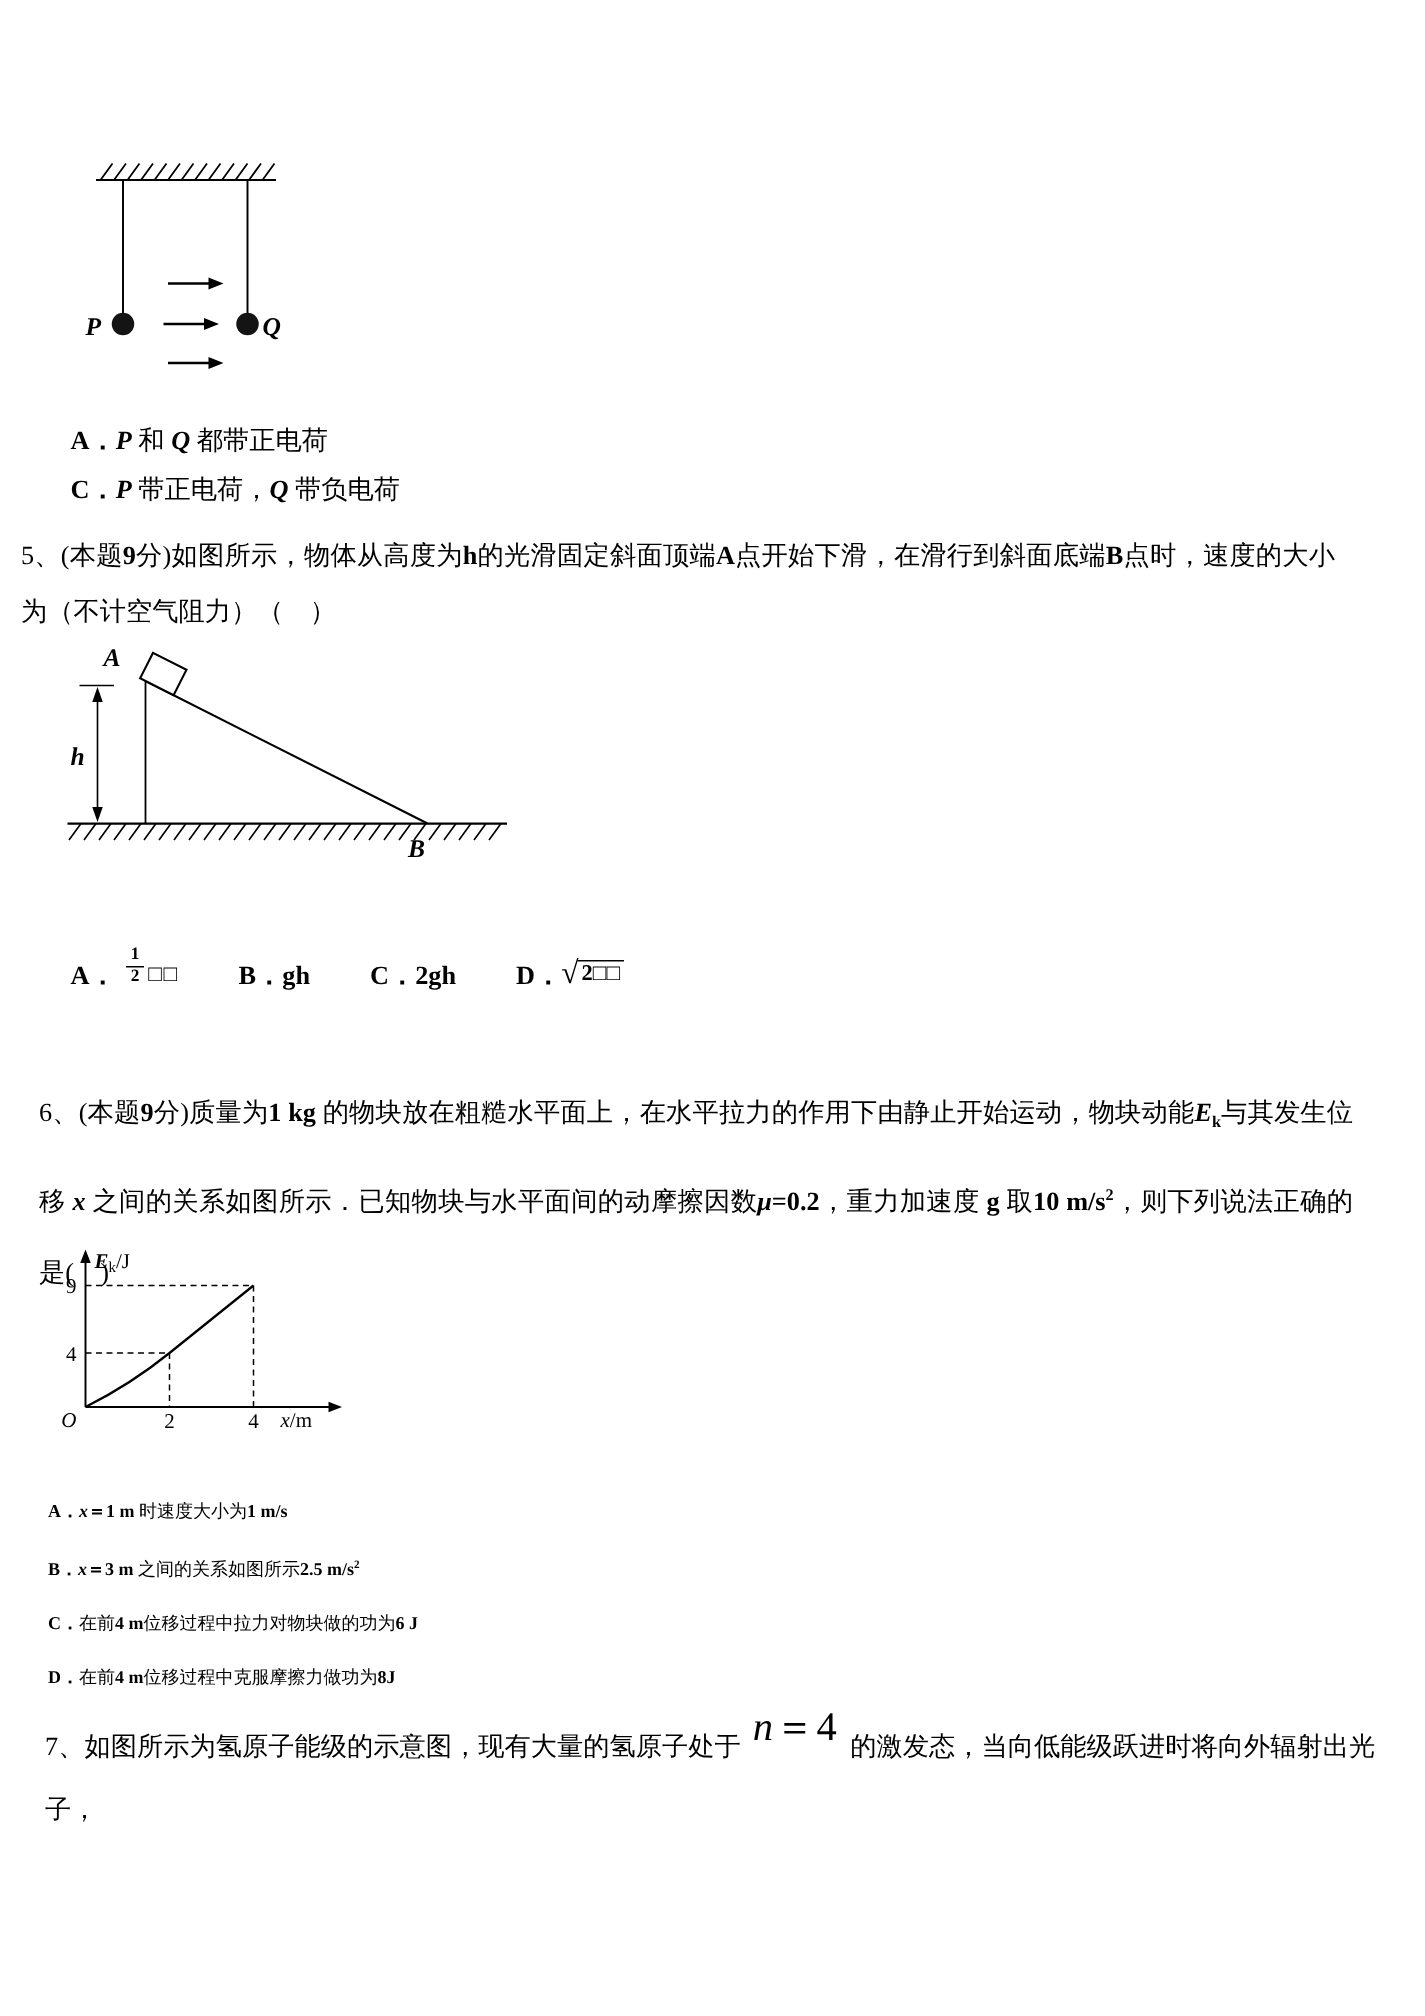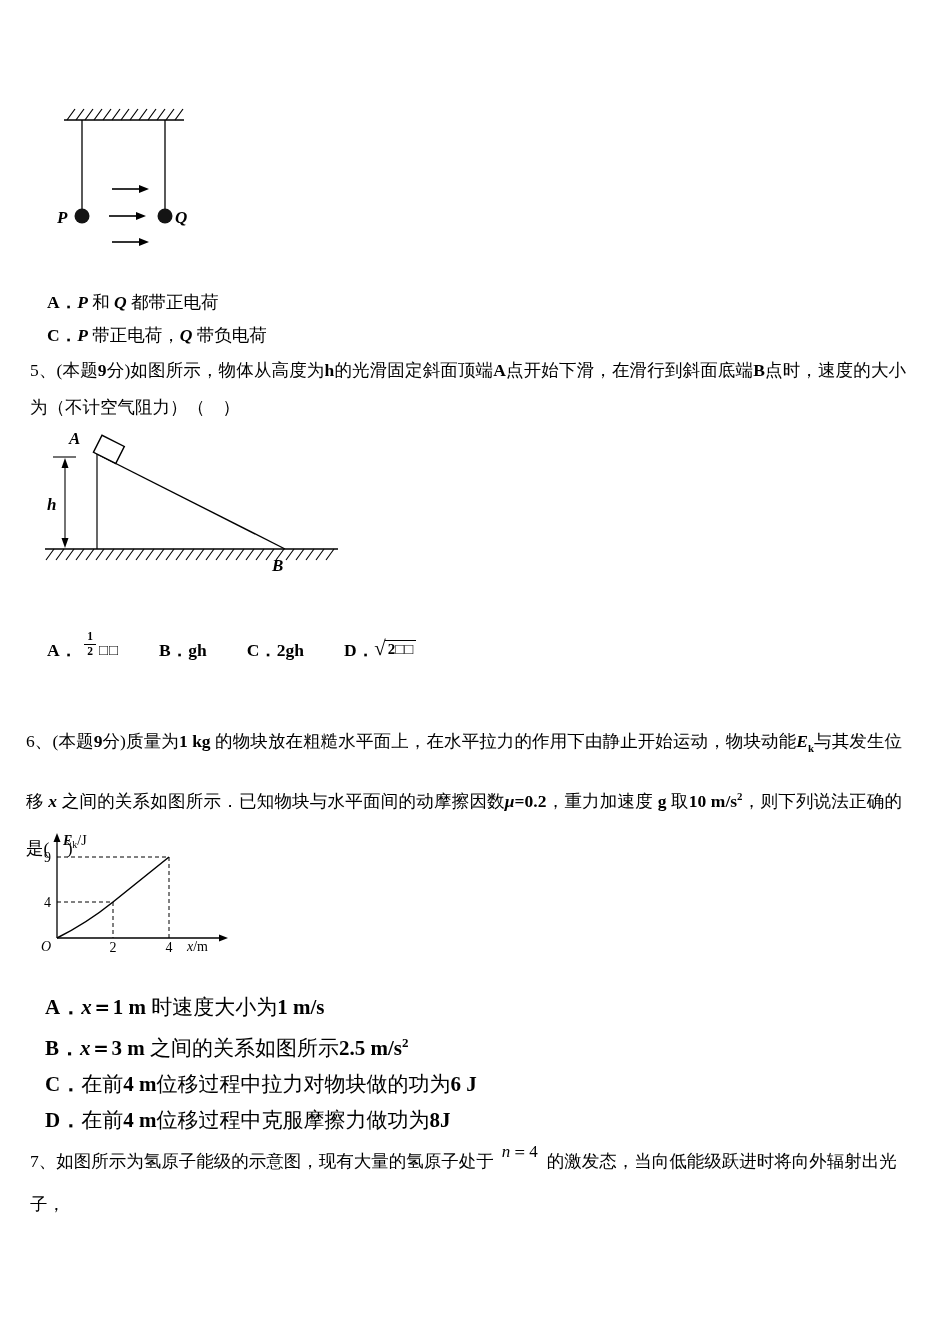--- a/index.html
+++ b/index.html
@@ -4,42 +4,42 @@
 <style>
   *{box-sizing:border-box}
   html,body{margin:0;padding:0;background:#ffffff}
   .page{position:relative;width:950px;height:1344px;background:#fff;overflow:hidden;
         font-family:"Liberation Serif","DejaVu Serif",serif;color:#000}
   .fig{position:absolute}
   .fig1{left:45px;top:106px}
   .fig2{left:42px;top:424px}
   .fig3{left:25px;top:830px}
   .txt{position:absolute;font-size:17.5px;color:#000}
-  .q5text{left:30px;top:352px;width:876px;line-height:37px;text-align:justify}
+  .q5text{left:14px;top:352px;width:876px;line-height:37px;text-align:justify}
   .q6text{left:26px;top:717px;width:876px;line-height:48px;text-align:justify}
   .optgrid{position:absolute;left:47px;top:281px;font-size:17.5px}
-  .orow{display:flex;height:33px;align-items:flex-end}
+  .orow{display:flex;height:33px;align-items:flex-start}
   .ocell{width:330px}
   .q5opts{position:absolute;left:47px;top:628px;height:44px;display:flex;align-items:center;font-size:17.5px}
-  .q6opts{position:absolute;left:45px;top:989px;font-size:21px;line-height:36px}
+  .q6opts{position:absolute;left:32px;top:989px;font-size:12px;line-height:36px}
   .q7line{position:absolute;left:30px;top:1140px;font-size:17.5px;line-height:42px;width:900px}
   .bd{font-weight:bold}
   .it{font-style:italic}
   .sp{vertical-align:super;font-size:0.62em}
   .sb{vertical-align:sub;font-size:0.62em}
   .frac{display:inline-flex;flex-direction:column;align-items:center;font-size:11.5px;
         line-height:1.15;margin:0 3px 0 7px;transform:translateY(-6px);font-weight:bold}
   .fnum{border-bottom:1px solid #000;padding:0 3px}
   .fden{padding:0 3px}
   .boxes{font-size:15px;letter-spacing:1px}
   .gap{margin-left:40px}
   .sqrt{display:inline-flex;align-items:flex-start}
   .rad{font-size:21px;line-height:1;font-weight:bold;margin-right:-1px;transform:translateY(-2px)}
   .sqinner{border-top:1.6px solid #000;padding:0 3px;font-size:15px;font-weight:bold}
-  .raised{display:inline-block;transform:translateY(-10px);font-size:17px;margin:0 8px;letter-spacing:1px}
+  .raised{display:inline-block;transform:translateY(-10px);font-size:27px;margin:0 8px;letter-spacing:1px}
   svg text{font-family:"Liberation Serif","DejaVu Serif",serif}
   .flab{font-size:17px;font-weight:bold}
   .itt{font-style:italic}
   .glab{font-size:14px}
   .tick{font-size:14px}
 </style>
 </head>
 <body>
 
 <div class="page">

